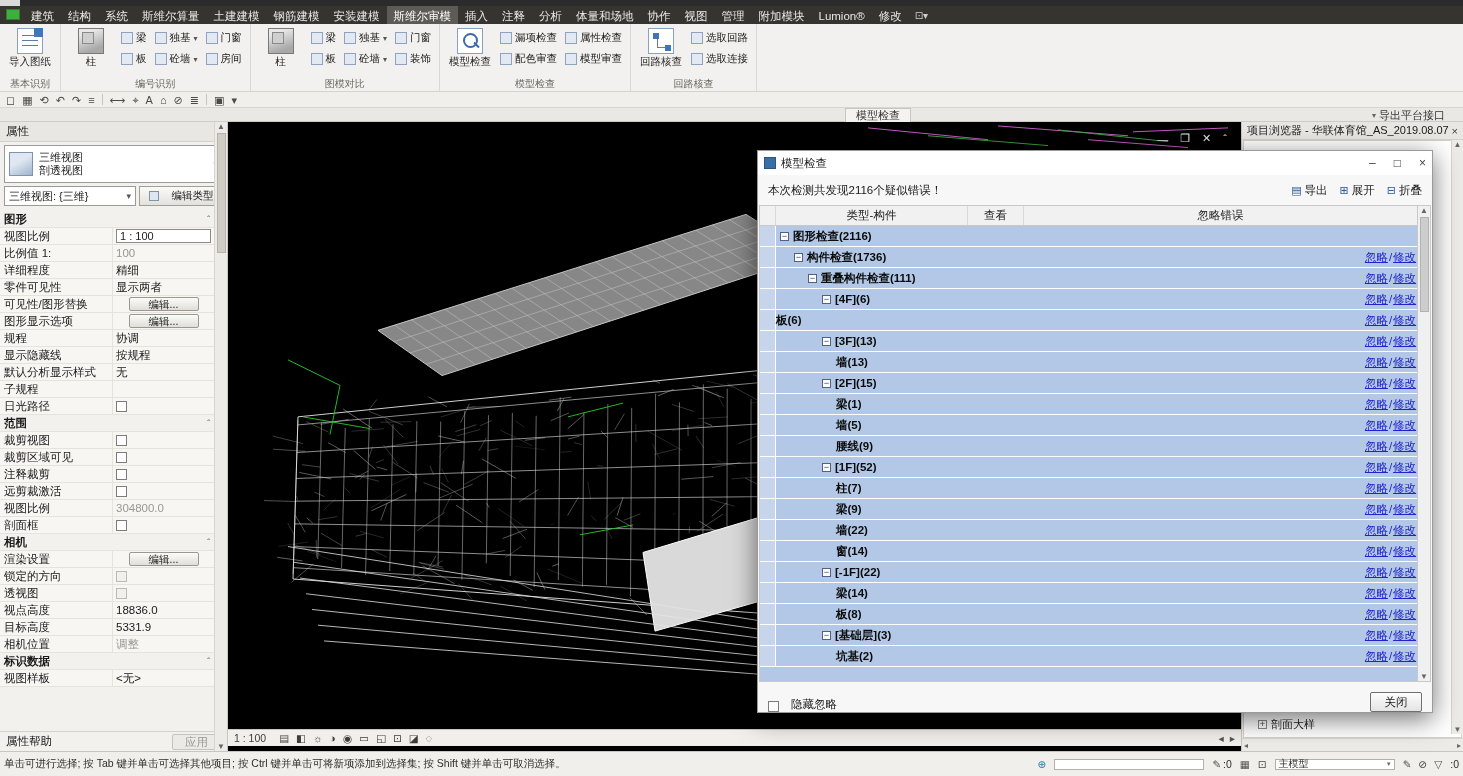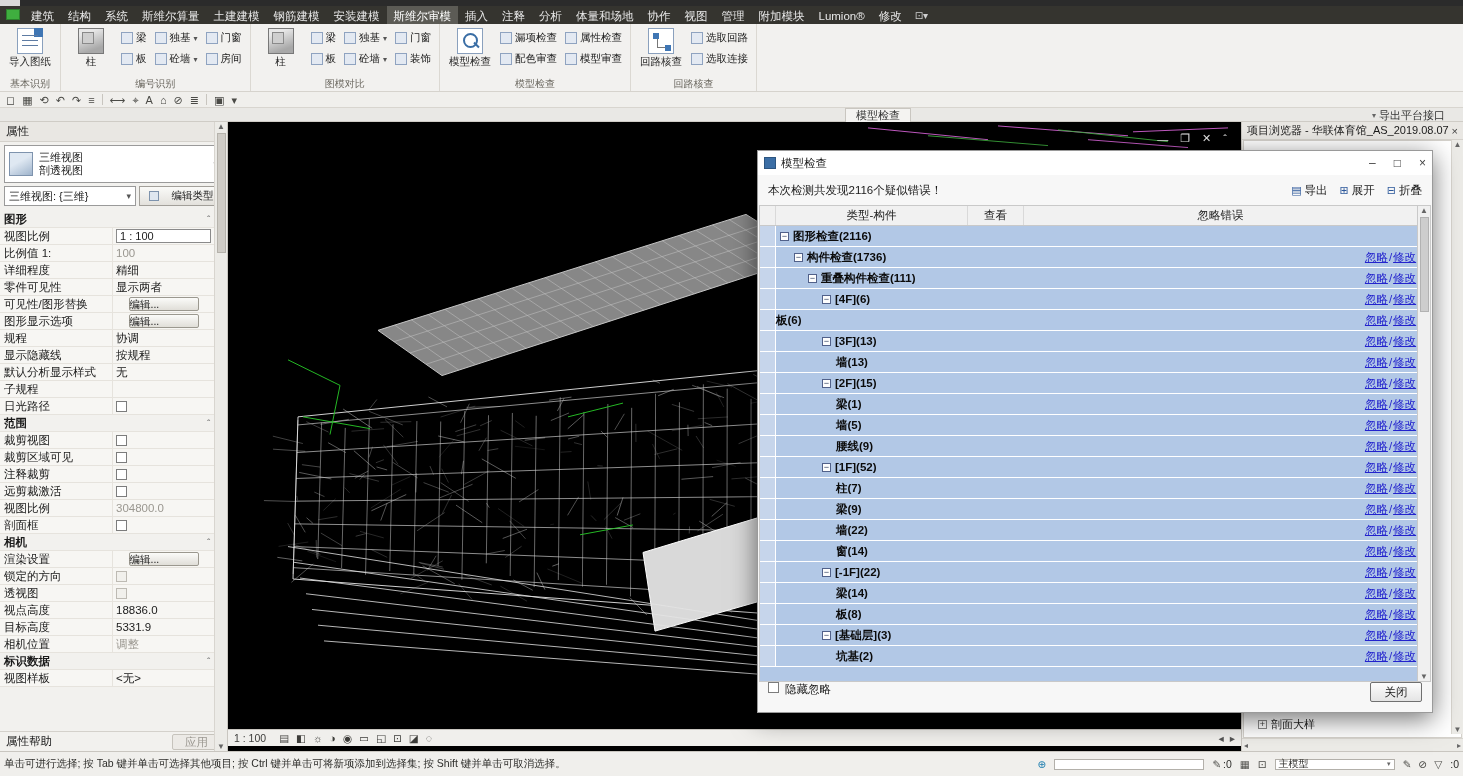--- a/index.html
+++ b/index.html
@@ -64,21 +64,21 @@
   .combo .cr{margin-left:auto;font-size:9px;color:#555}
   .edit-type{width:84px;height:20px;border:1px solid #a29f99;background:linear-gradient(#fafaf8,#e3e1dc);display:flex;align-items:center;justify-content:center;gap:13px;font-size:10.5px}
   .edit-type .ei{width:10px;height:10px;background:#dfe7f0;border:1px solid #7e93ad}
   .prop-rows{flex:1;overflow:hidden;margin-top:2px;padding-right:13px;position:relative}
   .prow{display:flex;height:17px;border-bottom:1px solid #e6e3dd;align-items:center;background:#f7f6f3}
   .prow.section{background:#f2f1ee;font-weight:bold;padding:0 4px}
   .sec-ch{margin-left:auto;color:#777;font-size:9px}
   .p-lb{width:112px;padding:0 4px;white-space:nowrap;overflow:hidden}
   .p-vl{flex:1;border-left:1px solid #e6e3dd;height:100%;display:flex;align-items:center;padding:0 3px}
   .val-input{flex:1;background:#fff;border:1px solid #8a8a8a;height:14px;line-height:12px;padding:0 3px;font-size:11px}
-  .val-btn{width:70px;margin:16px auto;height:14px;line-height:13px;border:1px solid #9b988f;background:linear-gradient(#fbfbf9,#e0ded8);font-size:10.5px;border-radius:2px}
+  .val-btn{width:70px;margin:16px auto;height:14px;line-height:13px;text-align:center;border:1px solid #9b988f;background:linear-gradient(#fbfbf9,#e0ded8);font-size:10.5px;border-radius:2px}
   .val-t{white-space:nowrap}
   .muted{color:#9a9790}
   .chk{width:11px;height:11px;background:#fff;border:1px solid #7c7c7c;display:inline-block}
   .chk.dis{border-color:#bdbab3;background:#f1f0ec}
   .props-foot{height:20px;display:flex;align-items:center;padding:0 6px;border-top:1px solid #d4d1cb}
   .props-foot .apply{margin-left:auto;color:#9a9790;border:1px solid #c6c3bc;background:#eceae6;padding:0 12px;height:16px;line-height:15px;border-radius:2px}
   .pscroll{position:absolute;right:0;top:0;bottom:0;width:13px;background:#ecebe7;border-left:1px solid #d8d5cf;display:flex;flex-direction:column;align-items:center;font-size:8px;color:#666}
   .pscroll .thumb{width:9px;flex:0 0 120px;background:#cfccc6;border:1px solid #b5b2ab;margin-top:2px}
 
   
@@ -115,21 +115,21 @@
   .d-lb{font-weight:bold;color:#0b0b0b;font-size:11.5px}
   .d-desc{width:340px;flex:none}
   .d-view{width:56px;flex:none}
   .d-ign{flex:1;display:flex;align-items:center;justify-content:center;gap:1px;white-space:nowrap}
   .lnk{color:#2323cd;text-decoration:underline;cursor:pointer}
   .slash{color:#2323cd}
   .expander{display:inline-block;width:9px;height:9px;border:1px solid #51618a;background:#fdfdfd;color:#30405f;font-size:9px;line-height:7px;text-align:center;margin-right:4px;flex:none}
   .d-fill{flex:1;background:#b2c8e6}
   .dscroll{width:13px;background:#f0f0f0;border:1px solid #c9c9c9;border-left:none;display:flex;flex-direction:column;align-items:center;font-size:8px;color:#666}
   .dscroll .thumb{width:9px;flex:0 0 95px;background:#cdcdcd;border:1px solid #b2b2b2;margin-top:2px}
-  .dlg-foot{height:30px;display:flex;align-items:flex-start;padding:0 10px;gap:6px}
+  .dlg-foot{height:30px;display:flex;align-items:flex-end;padding:0 10px;gap:12px}
   .close-btn{margin-left:auto;width:52px;height:20px;border:1px solid #707070;background:linear-gradient(#fdfdfd,#e4e4e4);display:flex;align-items:center;justify-content:center;border-radius:2px}
 
   
   .browser{width:222px;background:#f1f0ed;border-left:1px solid #c9c6c0;display:flex;flex-direction:column;font-size:11px;position:relative}
   .pb-head{height:18px;display:flex;align-items:center;padding:0 5px;background:#e9e7e3;border-bottom:1px solid #d4d1cb;white-space:nowrap;overflow:hidden}
   .pb-head .x{margin-left:auto;color:#444}
   .pb-body{flex:1;background:#fff;border:1px solid #d4d1cb;margin:0 1px;position:relative;display:flex;flex-direction:column;justify-content:flex-end;padding:0 0 4px 14px;overflow:hidden}
   .pb-item{display:flex;align-items:center;gap:4px;height:17px;color:#222}
   .pb-exp{display:inline-block;width:9px;height:9px;border:1px solid #8a8a8a;background:#fff;font-size:9px;line-height:7px;text-align:center;color:#444}
   .pbscroll-v{position:absolute;right:0;top:18px;bottom:17px;width:12px;background:#ecebe7;border-left:1px solid #d8d5cf;display:flex;flex-direction:column;align-items:center;font-size:8px;color:#666}

